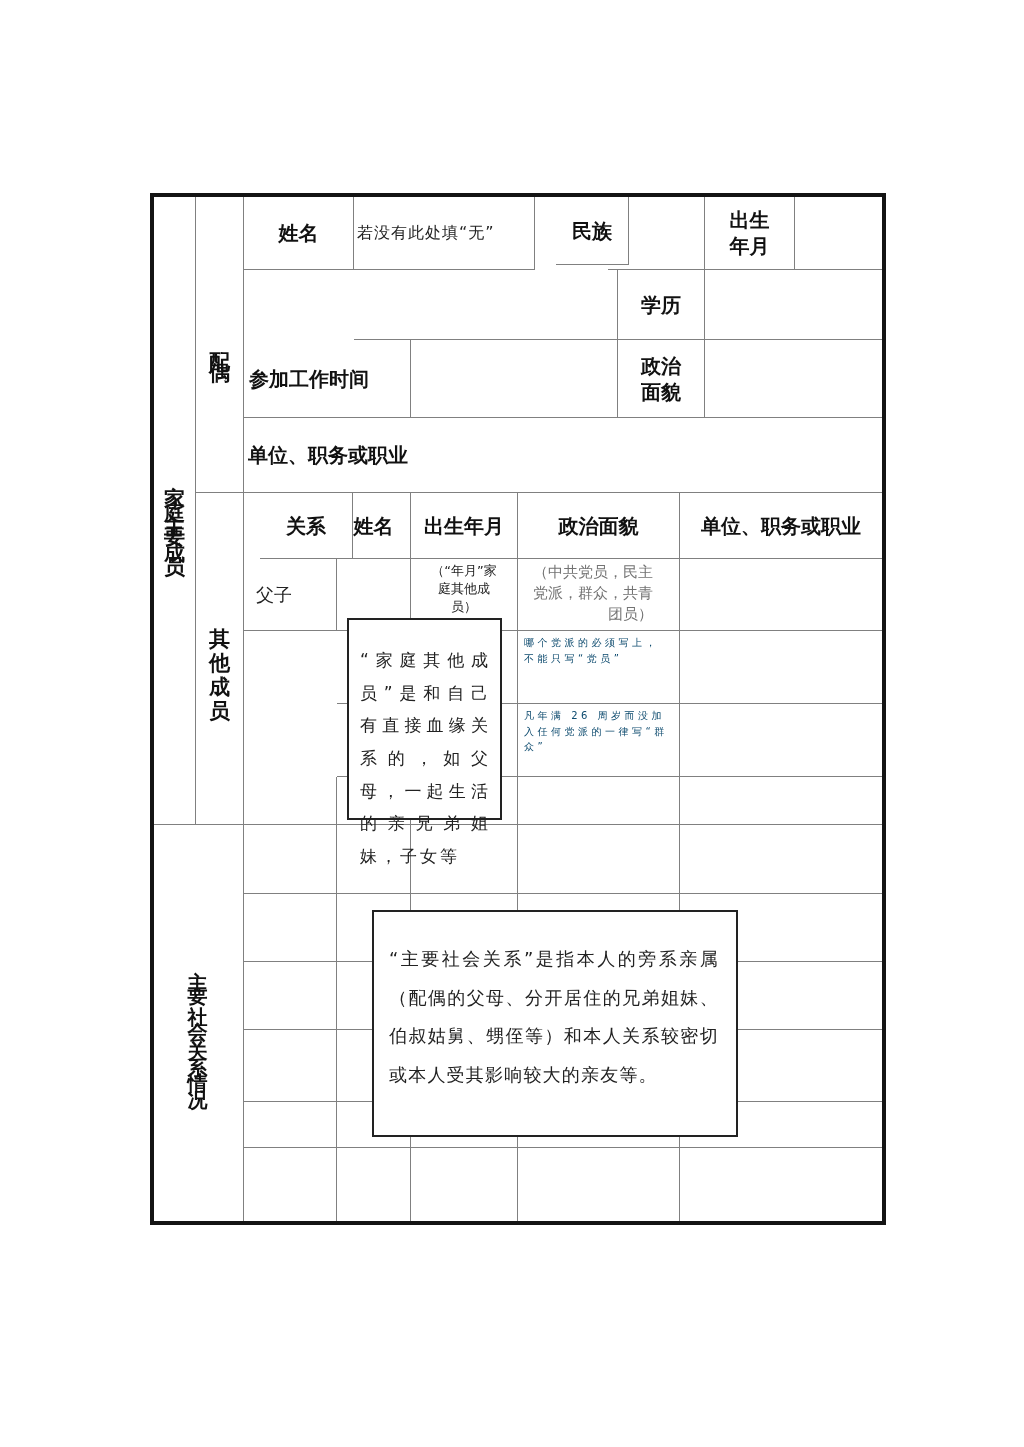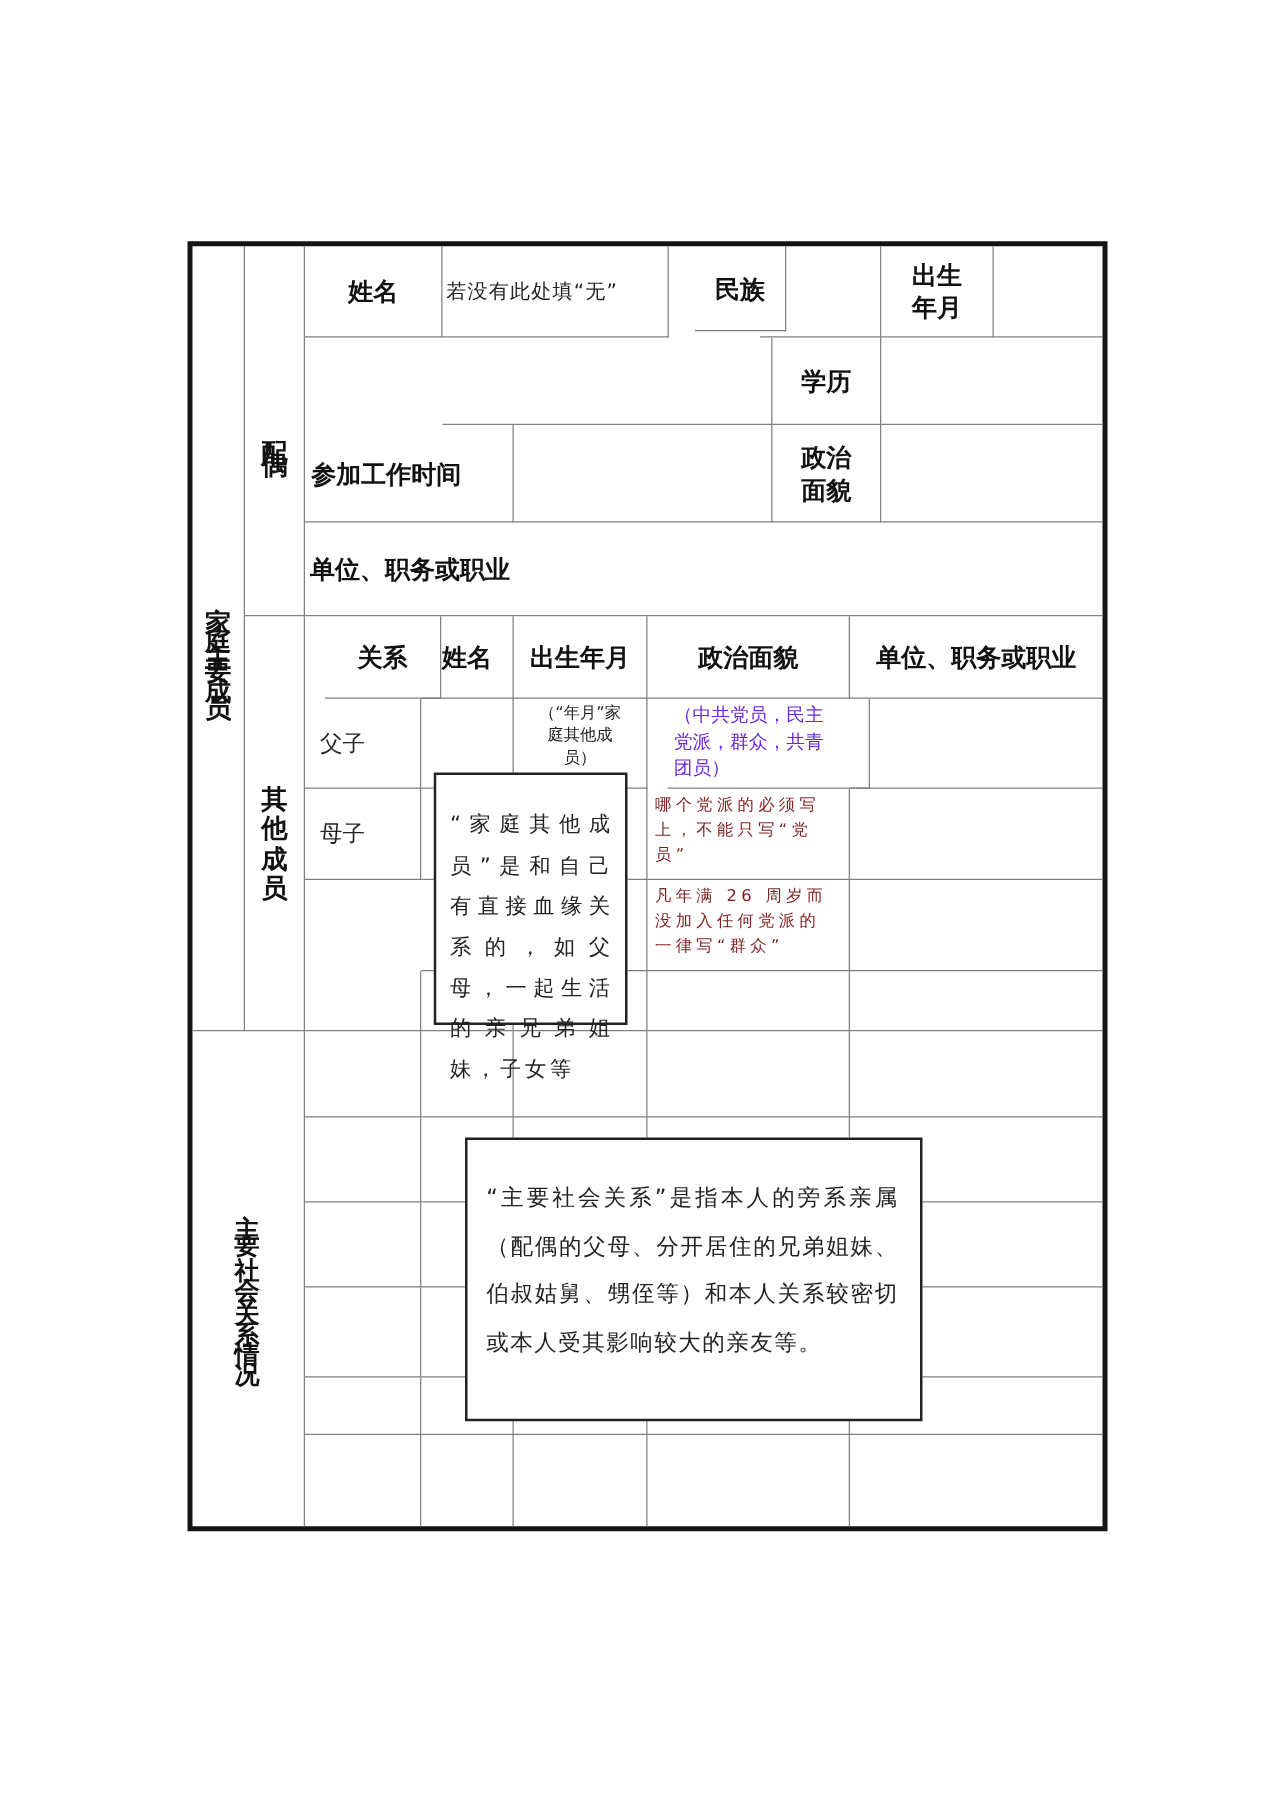--- a/index.html
+++ b/index.html
@@ -15,22 +15,22 @@
   .left{justify-content:flex-start;text-align:left;}
   .top{align-items:flex-start;}
   .vtext{writing-mode:vertical-lr;text-orientation:upright;font-weight:700;color:#111;}
   .v-main{font-size:21px;letter-spacing:14px;}
   .v-spouse{font-size:21px;letter-spacing:9px;}
   .v-others{font-size:21px;letter-spacing:24px;}
   .v-social{font-size:20px;letter-spacing:17px;}
   .hint{font-size:16px;color:#222;padding-left:3px;letter-spacing:1px;}
   .rel{font-size:18px;color:#222;padding-left:12px;}
   .note-birth{font-size:13px;color:#222;line-height:1.4;text-align:center;padding:3px 15px 0;}
-  .note-pol{font-size:15px;color:#6d28d9;line-height:1.4;text-align:left;padding:3px 26px 0 5px;margin-left:16px;}
-  .note-pol-sp{font-size:13px;color:#7f1d1d;line-height:1.55;text-align:left;
+  .note-pol{font-size:15px;color:#737373;line-height:1.4;text-align:right;padding:3px 26px 0 5px;}
+  .note-pol-sp{font-size:10px;color:#0c4a6e;line-height:1.55;text-align:left;
                letter-spacing:3.5px;padding:4px 8px 0 6px;}
   .notebox{position:absolute;box-sizing:border-box;background:#ffffff;border:2px solid #222;
            z-index:5;color:#222;}
   .notebox1{left:193px;top:421px;width:155px;height:202px;
             font-size:17px;letter-spacing:3px;line-height:1.92;padding:24px 9px 0 11px;text-align:justify;}
   .notebox2{left:218px;top:713px;width:366px;height:227px;
             font-size:18px;letter-spacing:1.2px;line-height:2.15;padding:28px 17px 0 15px;text-align:justify;}
 </style>
 </head>
 <body>
@@ -74,21 +74,20 @@
     <div class="c br bb lbl" style="left:257px;top:296px;width:107px;height:66px;">出生年月</div>
     <div class="c br bb lbl" style="left:364px;top:296px;width:162px;height:66px;">政治面貌</div>
     <div class="c bb lbl" style="left:526px;top:296px;width:202px;height:66px;">单位、职务或职业</div>
 
     <div class="c br bb rel left" style="left:90px;top:362px;width:93px;height:72px;">父子</div>
     <div class="c br bb" style="left:183px;top:362px;width:74px;height:72px;"></div>
     <div class="c br bb top note-birth" style="left:257px;top:362px;width:107px;height:72px;">（“年月”家庭其他成员）</div>
     <div class="c br bb top note-pol" style="left:364px;top:362px;width:162px;height:72px;">（中共党员，民主党派，群众，共青团员）</div>
     <div class="c bb" style="left:526px;top:362px;width:202px;height:72px;"></div>
 
-    <div class="c br bb rel left" style="left:90px;top:434px;width:93px;height:73px;">母子</div>
     <div class="c br bb" style="left:183px;top:434px;width:74px;height:73px;"></div>
     <div class="c br bb" style="left:257px;top:434px;width:107px;height:73px;"></div>
     <div class="c br bb top note-pol-sp" style="left:364px;top:434px;width:162px;height:73px;">哪个党派的必须写上，不能只写“党员”</div>
     <div class="c bb" style="left:526px;top:434px;width:202px;height:73px;"></div>
 
     <div class="c br bb" style="left:183px;top:507px;width:74px;height:73px;"></div>
     <div class="c br bb" style="left:257px;top:507px;width:107px;height:73px;"></div>
     <div class="c br bb top note-pol-sp" style="left:364px;top:507px;width:162px;height:73px;">凡年满 26 周岁而没加入任何党派的一律写“群众”</div>
     <div class="c bb" style="left:526px;top:507px;width:202px;height:73px;"></div>
 

